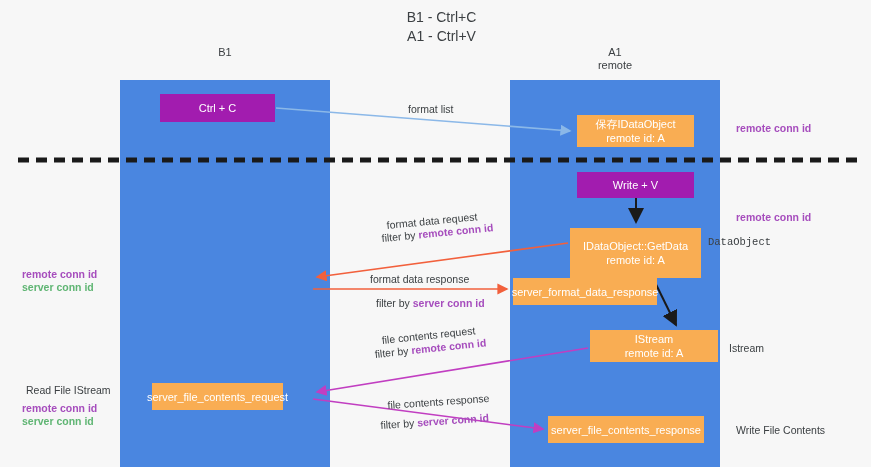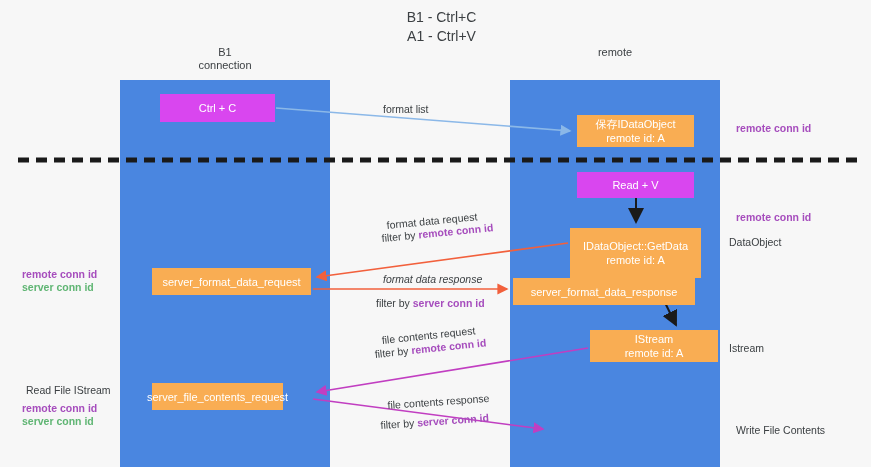--- a/index.html
+++ b/index.html
@@ -35,79 +35,79 @@
   #title span{display:block;}
 
   
   .node{
     position:absolute;display:flex;flex-direction:column;
     align-items:center;justify-content:center;
     color:#ffffff;font-size:11px;line-height:14px;text-align:center;
     box-sizing:border-box;
   }
   .node span{display:block;white-space:nowrap;}
-  .green{background:#d946ef;}
+  .green{background:#a21caf;}
   .orange{background:#f9ad53;justify-content:center;}
 
   #n-ctrlc{left:160px;top:94px;width:115px;height:28px;}
   #n-save-ido{left:577px;top:115px;width:117px;height:32px;}
   #n-ctrlv{left:577px;top:172px;width:117px;height:26px;}
   #n-getdata{left:570px;top:228px;width:131px;height:50px;}
   #n-sfdreq{left:152px;top:268px;width:159px;height:27px;}
-  #n-sfdres{left:513px;top:278px;width:182px;height:27px;}
+  #n-sfdres{left:513px;top:278px;width:144px;height:27px;}
   #n-istream{left:590px;top:330px;width:128px;height:32px;}
   #n-sfcreq{left:152px;top:383px;width:131px;height:27px;}
   #n-sfcres{left:548px;top:416px;width:156px;height:27px;}
 
   
   .lbl{position:absolute;font-size:10.5px;color:#3c4043;line-height:13px;white-space:nowrap;}
   .lbl .purple{color:#a64dbd;font-weight:bold;}
   .lbl .green-t{color:#5fb573;font-weight:bold;}
   .lbl.purple-b{color:#a64dbd;font-weight:bold;}
 
   #t-rci-top{left:736px;top:122px;}
   #t-rci-mid{left:736px;top:211px;}
-  #t-dataobject{left:729px;top:236px;}
+  #t-dataobject{left:708px;top:236px;font-family:Liberation Mono, monospace;}
   #t-istream{left:729px;top:342px;}
   #t-writefc{left:736px;top:424px;}
   #t-readfc{left:26px;top:384px;}
   #t-left-mid{left:22px;top:268px;}
   #t-left-bot{left:22px;top:402px;}
 
   
   .cap{position:absolute;font-size:10.5px;color:#3c4043;line-height:14px;white-space:nowrap;}
   .cap .purple{color:#a64dbd;font-weight:bold;}
 
-  #c-formatlist{left:383px;top:102px;}
+  #c-formatlist{left:408px;top:102px;}
   #c-fdreq{left:386px;top:218px;transform:rotate(-5.5deg);transform-origin:left top;}
   #c-fdreq2{left:381px;top:231px;transform:rotate(-5.5deg);transform-origin:left top;}
-  #c-fdres{left:383px;top:272px;font-style:italic;}
+  #c-fdres{left:370px;top:272px;}
   #c-fdres2{left:376px;top:296px;}
   #c-fcreq{left:381px;top:333px;transform:rotate(-6deg);transform-origin:left top;}
   #c-fcreq2{left:374px;top:347px;transform:rotate(-6deg);transform-origin:left top;}
   #c-fcres{left:387px;top:398px;transform:rotate(-4deg);transform-origin:left top;}
   #c-fcres2{left:380px;top:418px;transform:rotate(-4deg);transform-origin:left top;}
 
   svg#wires{position:absolute;left:0;top:0;width:871px;height:467px;overflow:visible;}
 </style>
 </head>
 <body>
 
 <div id="stage">
 
   <div id="title">
     <span>B1 - Ctrl+C</span>
     <span>A1 - Ctrl+V</span>
   </div>
 
   <div class="lane-head" id="head-b1">
     <span class="l1">B1</span>
-    <span class="l2">connection</span>
   </div>
   <div class="lane-head" id="head-a1">
+    <span class="l1">A1</span>
     <span class="l2">remote</span>
   </div>
 
   <div class="lane" id="lane-b1"></div>
   <div class="lane" id="lane-a1"></div>
 
   <svg id="wires">
     <defs>
       <marker id="ah-blue" markerWidth="7" markerHeight="7" refX="6" refY="3.5" orient="auto">
         <path d="M0,0 L7,3.5 L0,7 z" fill="#8bb8e8"></path>
@@ -143,45 +143,45 @@
   <div class="node green" id="n-ctrlc">
     <span>Ctrl + C</span>
   </div>
 
   <div class="node orange" id="n-save-ido">
     <span>保存IDataObject</span>
     <span>remote id: A</span>
   </div>
 
   <div class="node green" id="n-ctrlv">
-    <span>Read + V</span>
+    <span>Write + V</span>
   </div>
 
   <div class="node orange" id="n-getdata">
     <span>IDataObject::GetData</span>
     <span>remote id: A</span>
   </div>
 
-  <div class="node orange" id="n-sfdreq">
-    <span>server_format_data_request</span>
-  </div>
 
   <div class="node orange" id="n-sfdres">
     <span>server_format_data_response</span>
   </div>
 
   <div class="node orange" id="n-istream">
     <span>IStream</span>
     <span>remote id: A</span>
   </div>
 
   <div class="node orange" id="n-sfcreq">
     <span>server_file_contents_request</span>
   </div>
 
+  <div class="node orange" id="n-sfcres">
+    <span>server_file_contents_response</span>
+  </div>
 
   <div class="cap" id="c-formatlist">format list</div>
 
   <div class="cap" id="c-fdreq">format data request</div>
   <div class="cap" id="c-fdreq2"><span>filter by </span><span class="purple">remote conn id</span></div>
 
   <div class="cap" id="c-fdres">format data response</div>
   <div class="cap" id="c-fdres2"><span>filter by </span><span class="purple">server conn id</span></div>
 
   <div class="cap" id="c-fcreq">file contents request</div>

